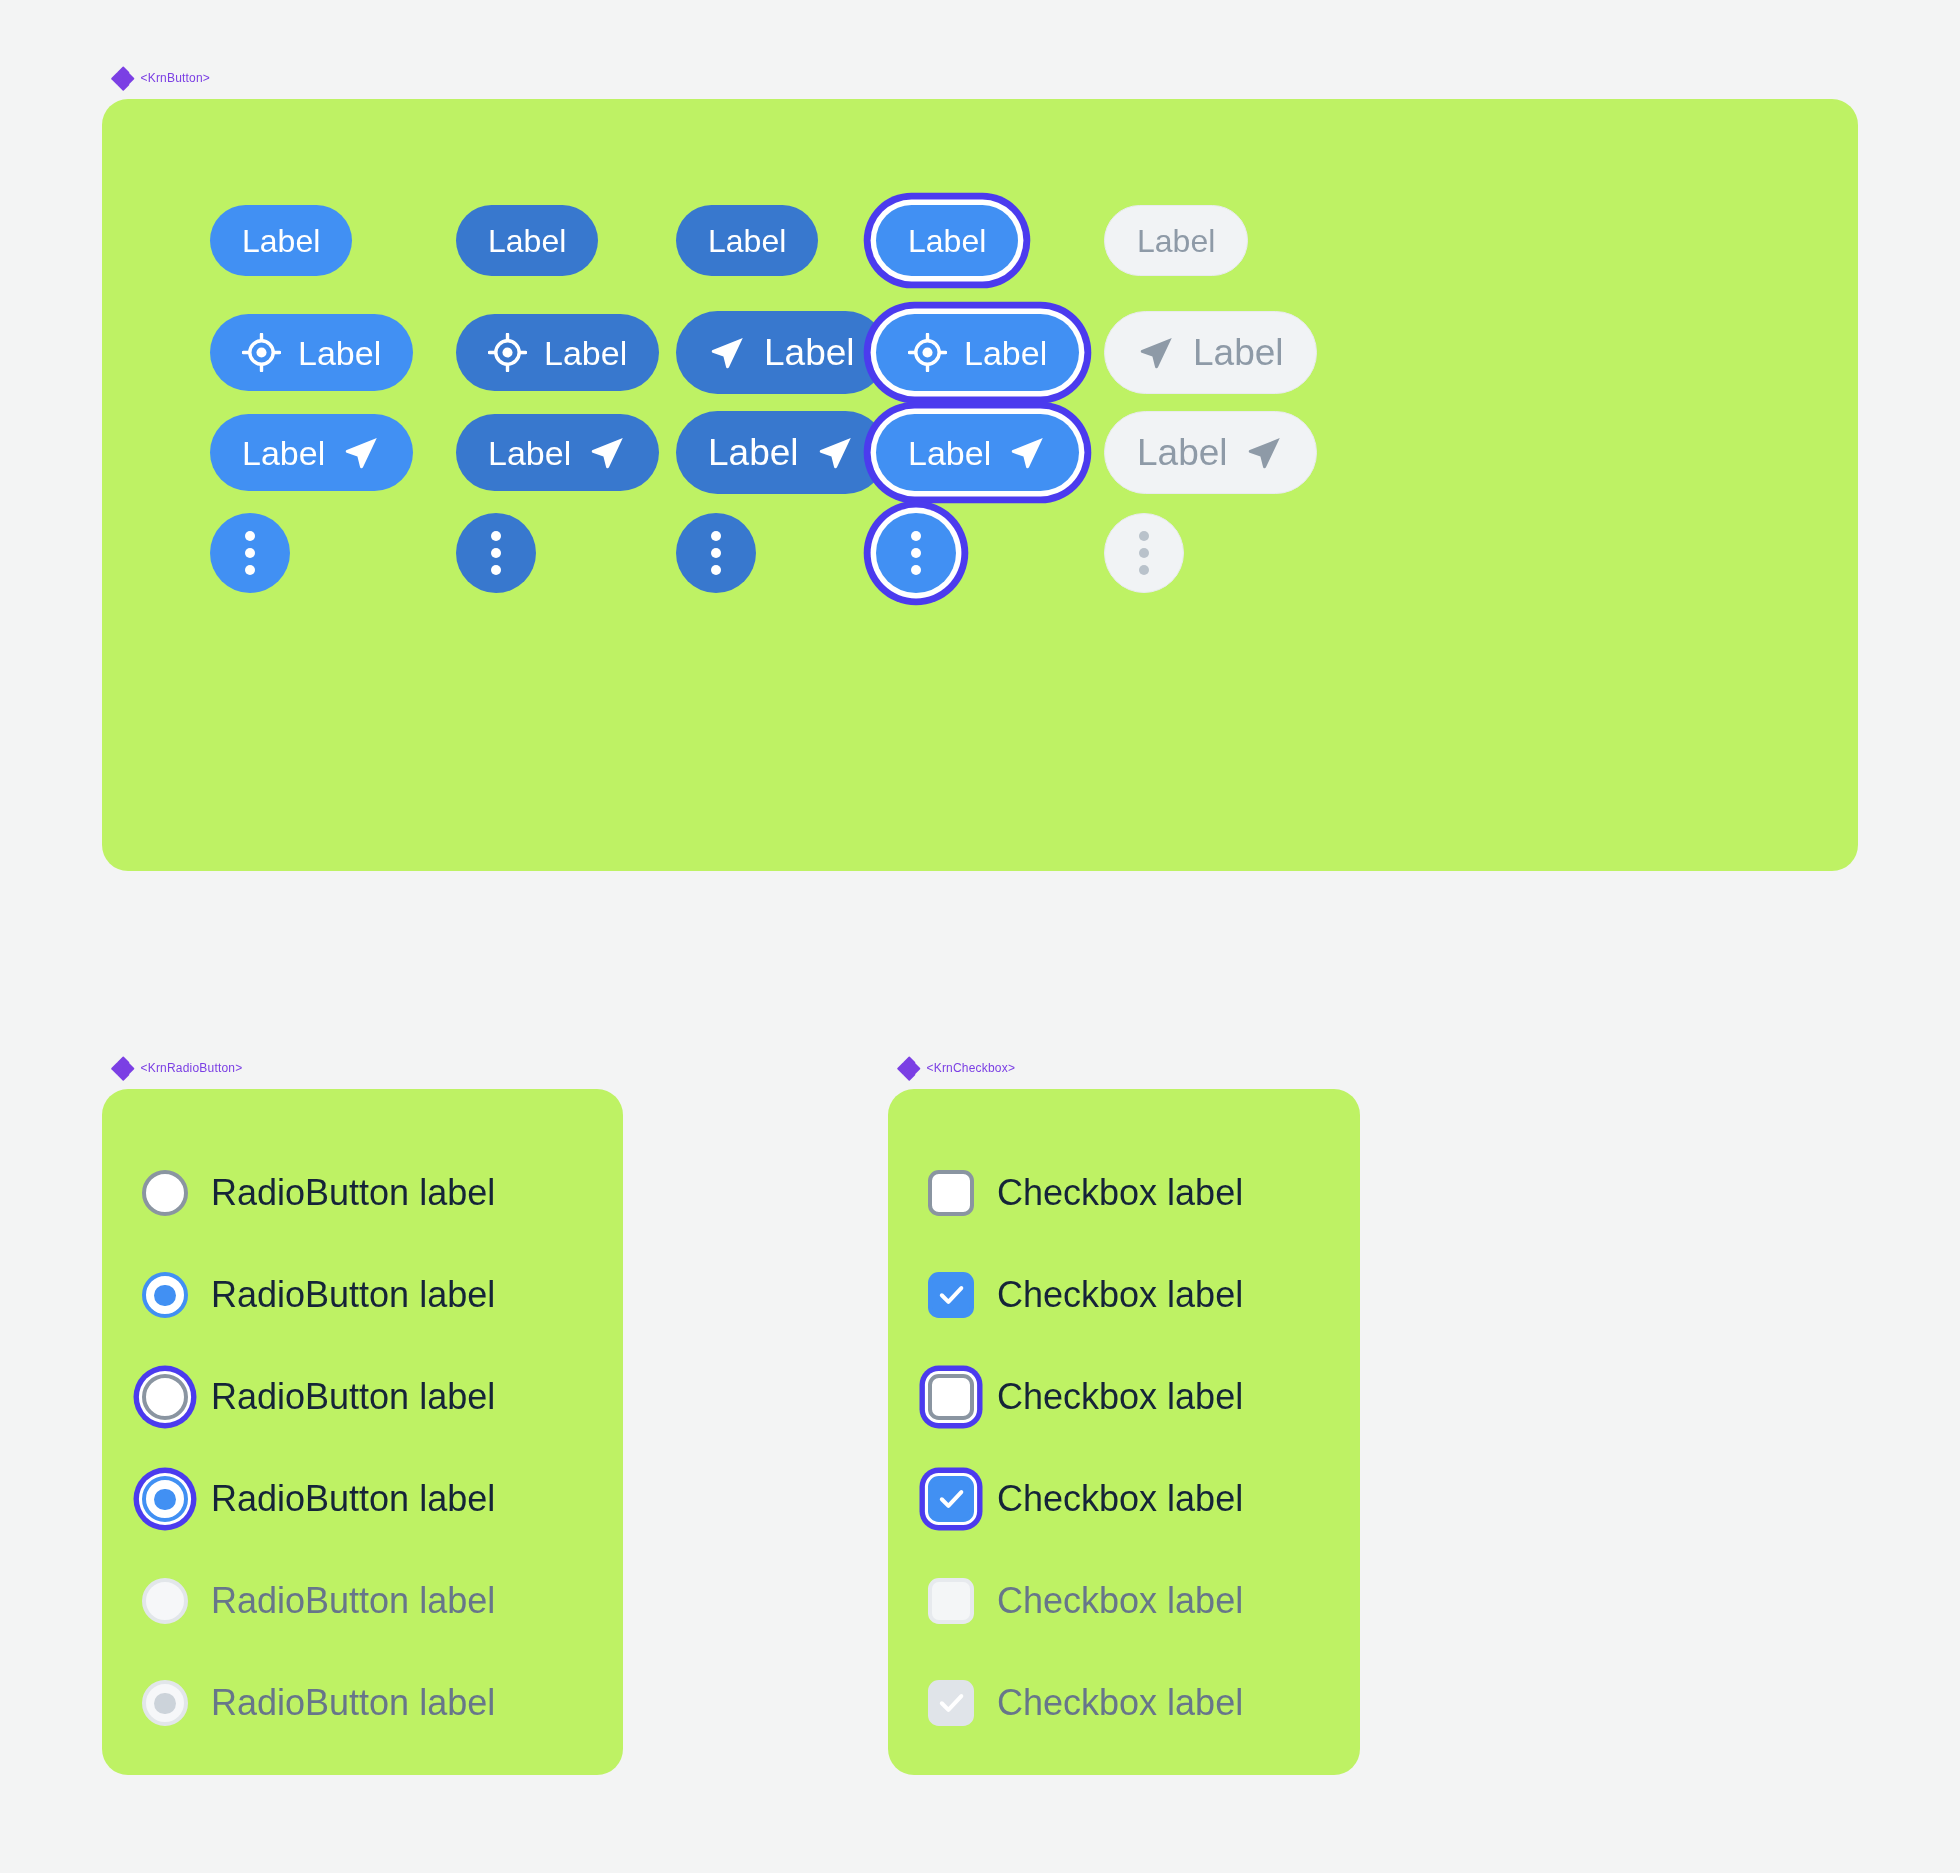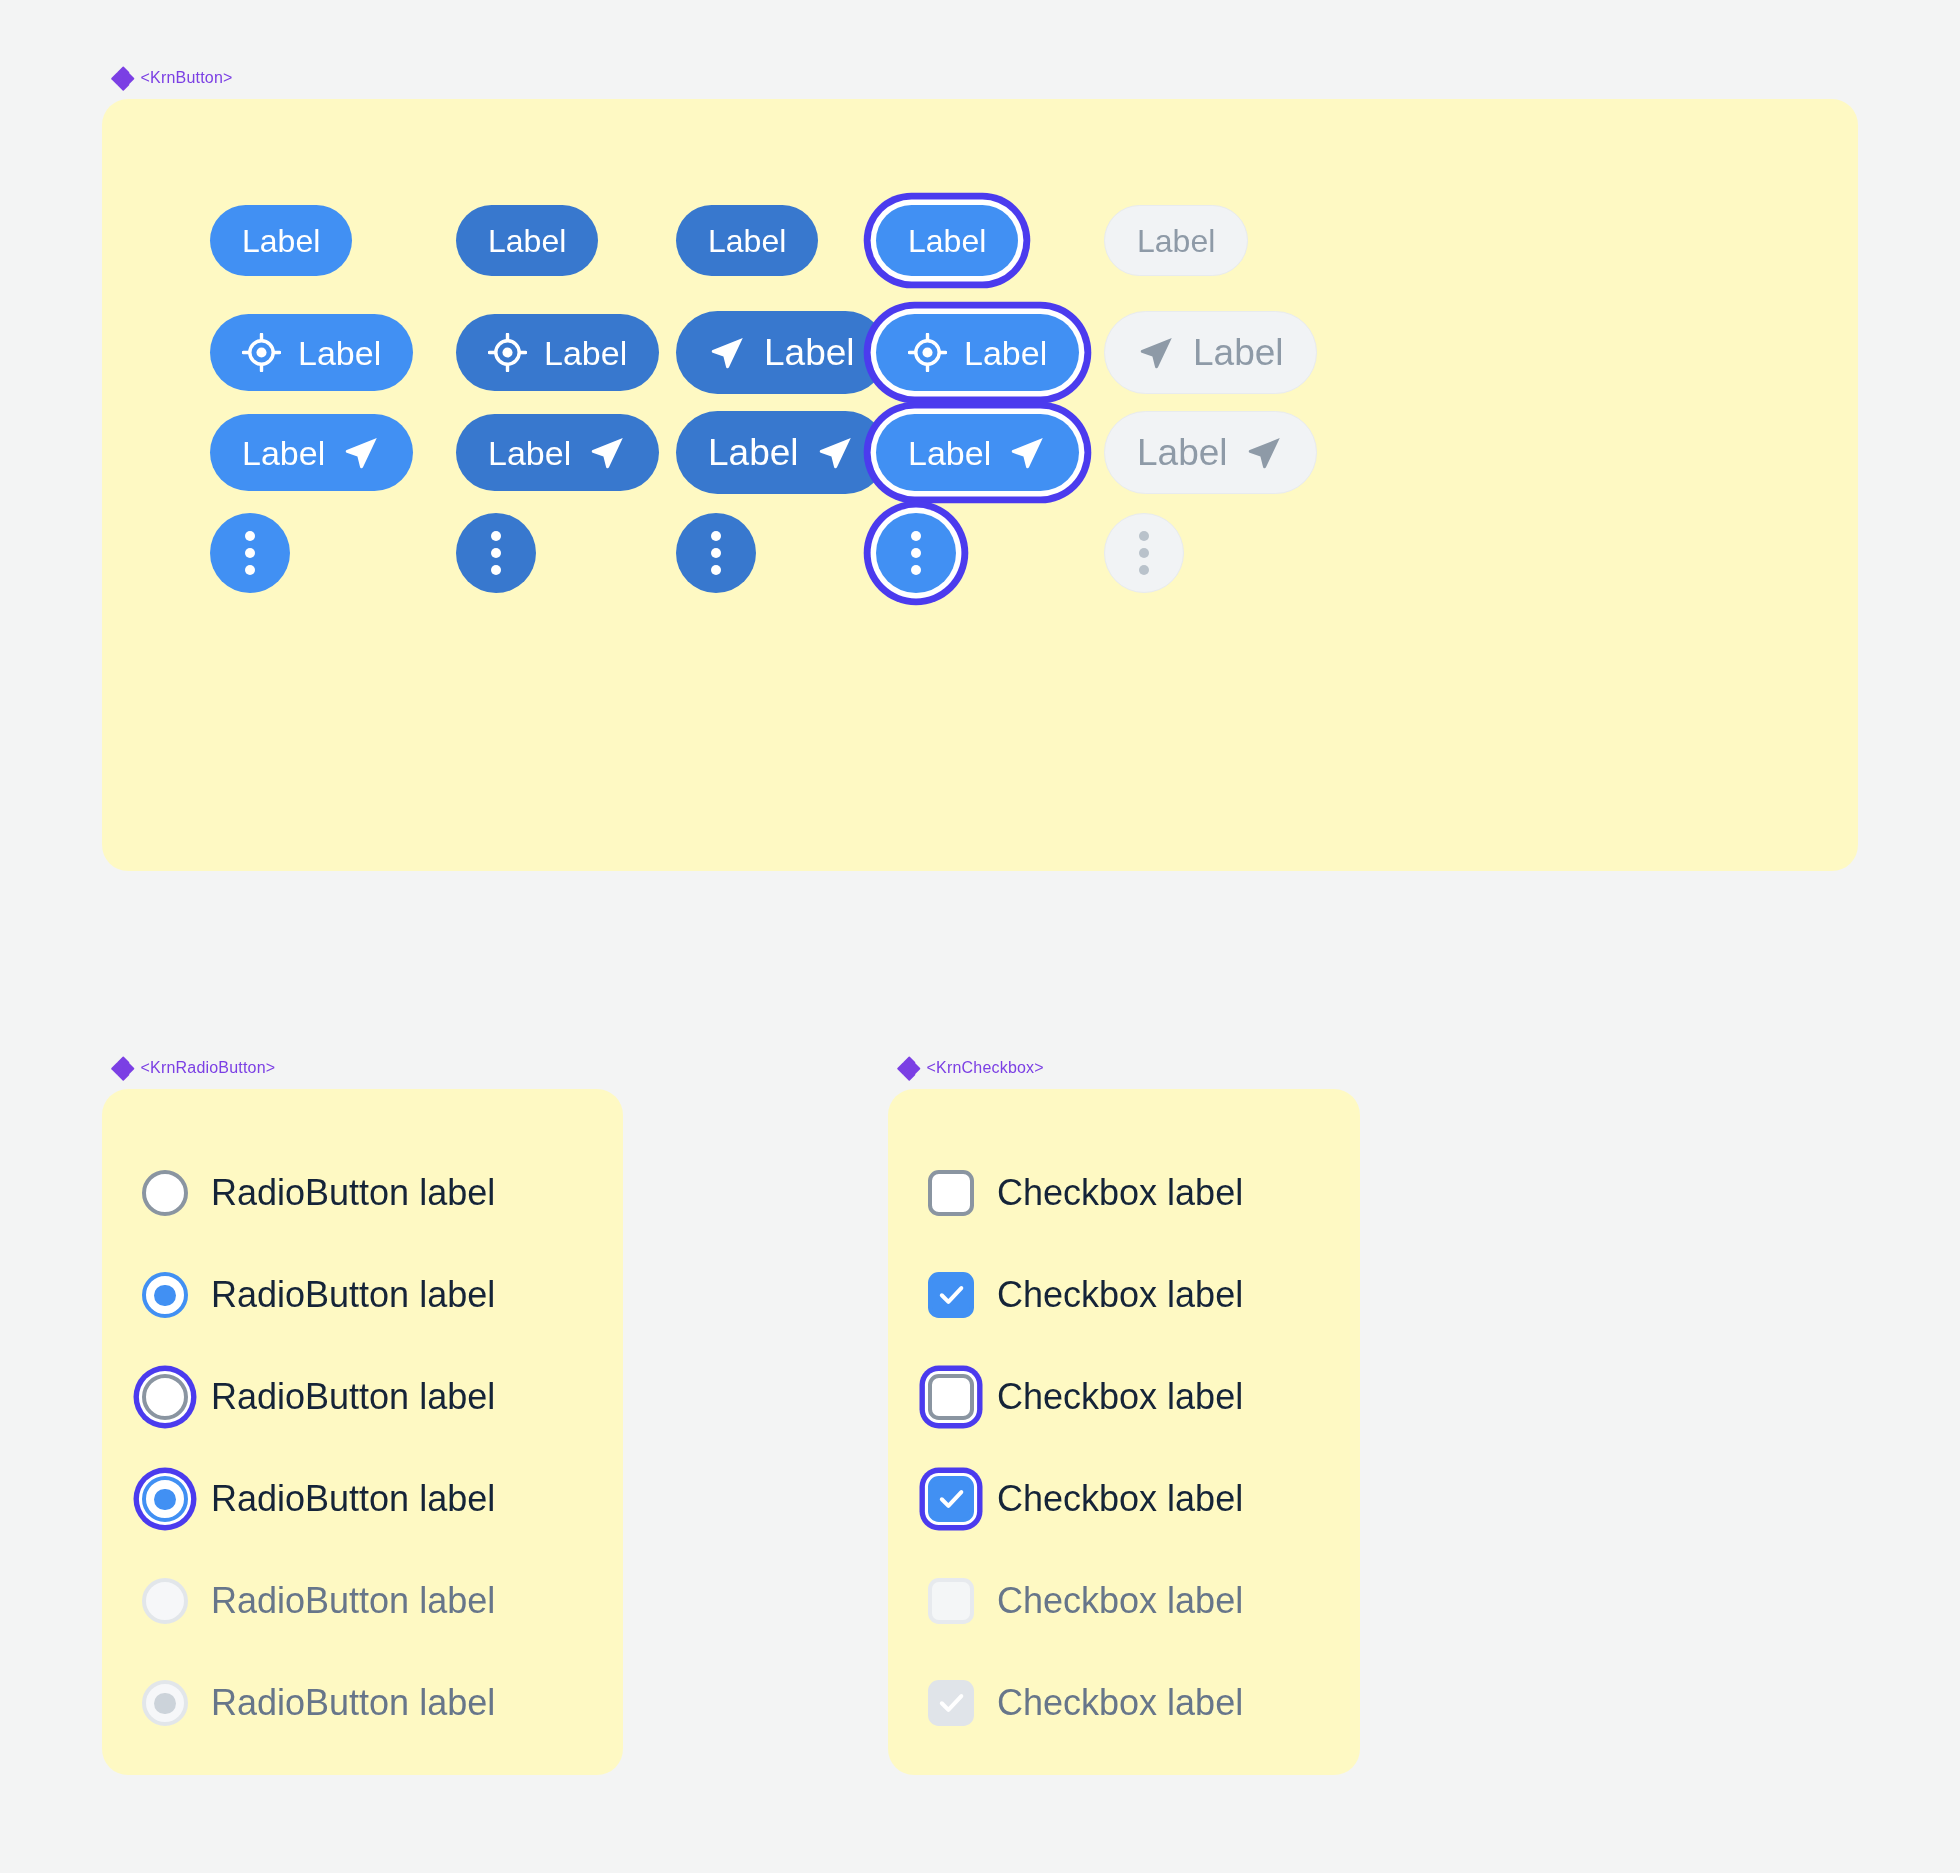--- a/index.html
+++ b/index.html
@@ -15,21 +15,21 @@
     position: relative;
     overflow: hidden;
   }
 
   
   .section { position: absolute; }
   .section-tag {
     display: flex;
     align-items: center;
     gap: 7.7px;
-    font-size: 16px;
+    font-size: 12px;
     color: #7b3fe4;
     margin-bottom: 10.8px;
     padding-left: 10.8px;
     letter-spacing: 0.2px;
   }
   .diamond-icon {
     width: 20px; height: 20px;
     position: relative;
     flex: 0 0 auto;
   }
@@ -39,21 +39,21 @@
     background: #7b3fe4;
     transform: rotate(45deg);
     border-radius: 0.8px;
   }
   .diamond-icon i.d-t { left: 5.8px; top: 0px; }
   .diamond-icon i.d-l { left: 0px;   top: 5.8px; }
   .diamond-icon i.d-r { left: 11.6px;  top: 5.8px; }
   .diamond-icon i.d-b { left: 5.8px; top: 11.6px; }
 
   .card {
-    background: #fef9c3;
+    background: #bef264;
     border-radius: 26px;
   }
 
   
   #buttons-section { left: 102px; top: 68px; }
   #buttons-card {
     width: 1756px;
     height: 772px;
     position: relative;
   }

